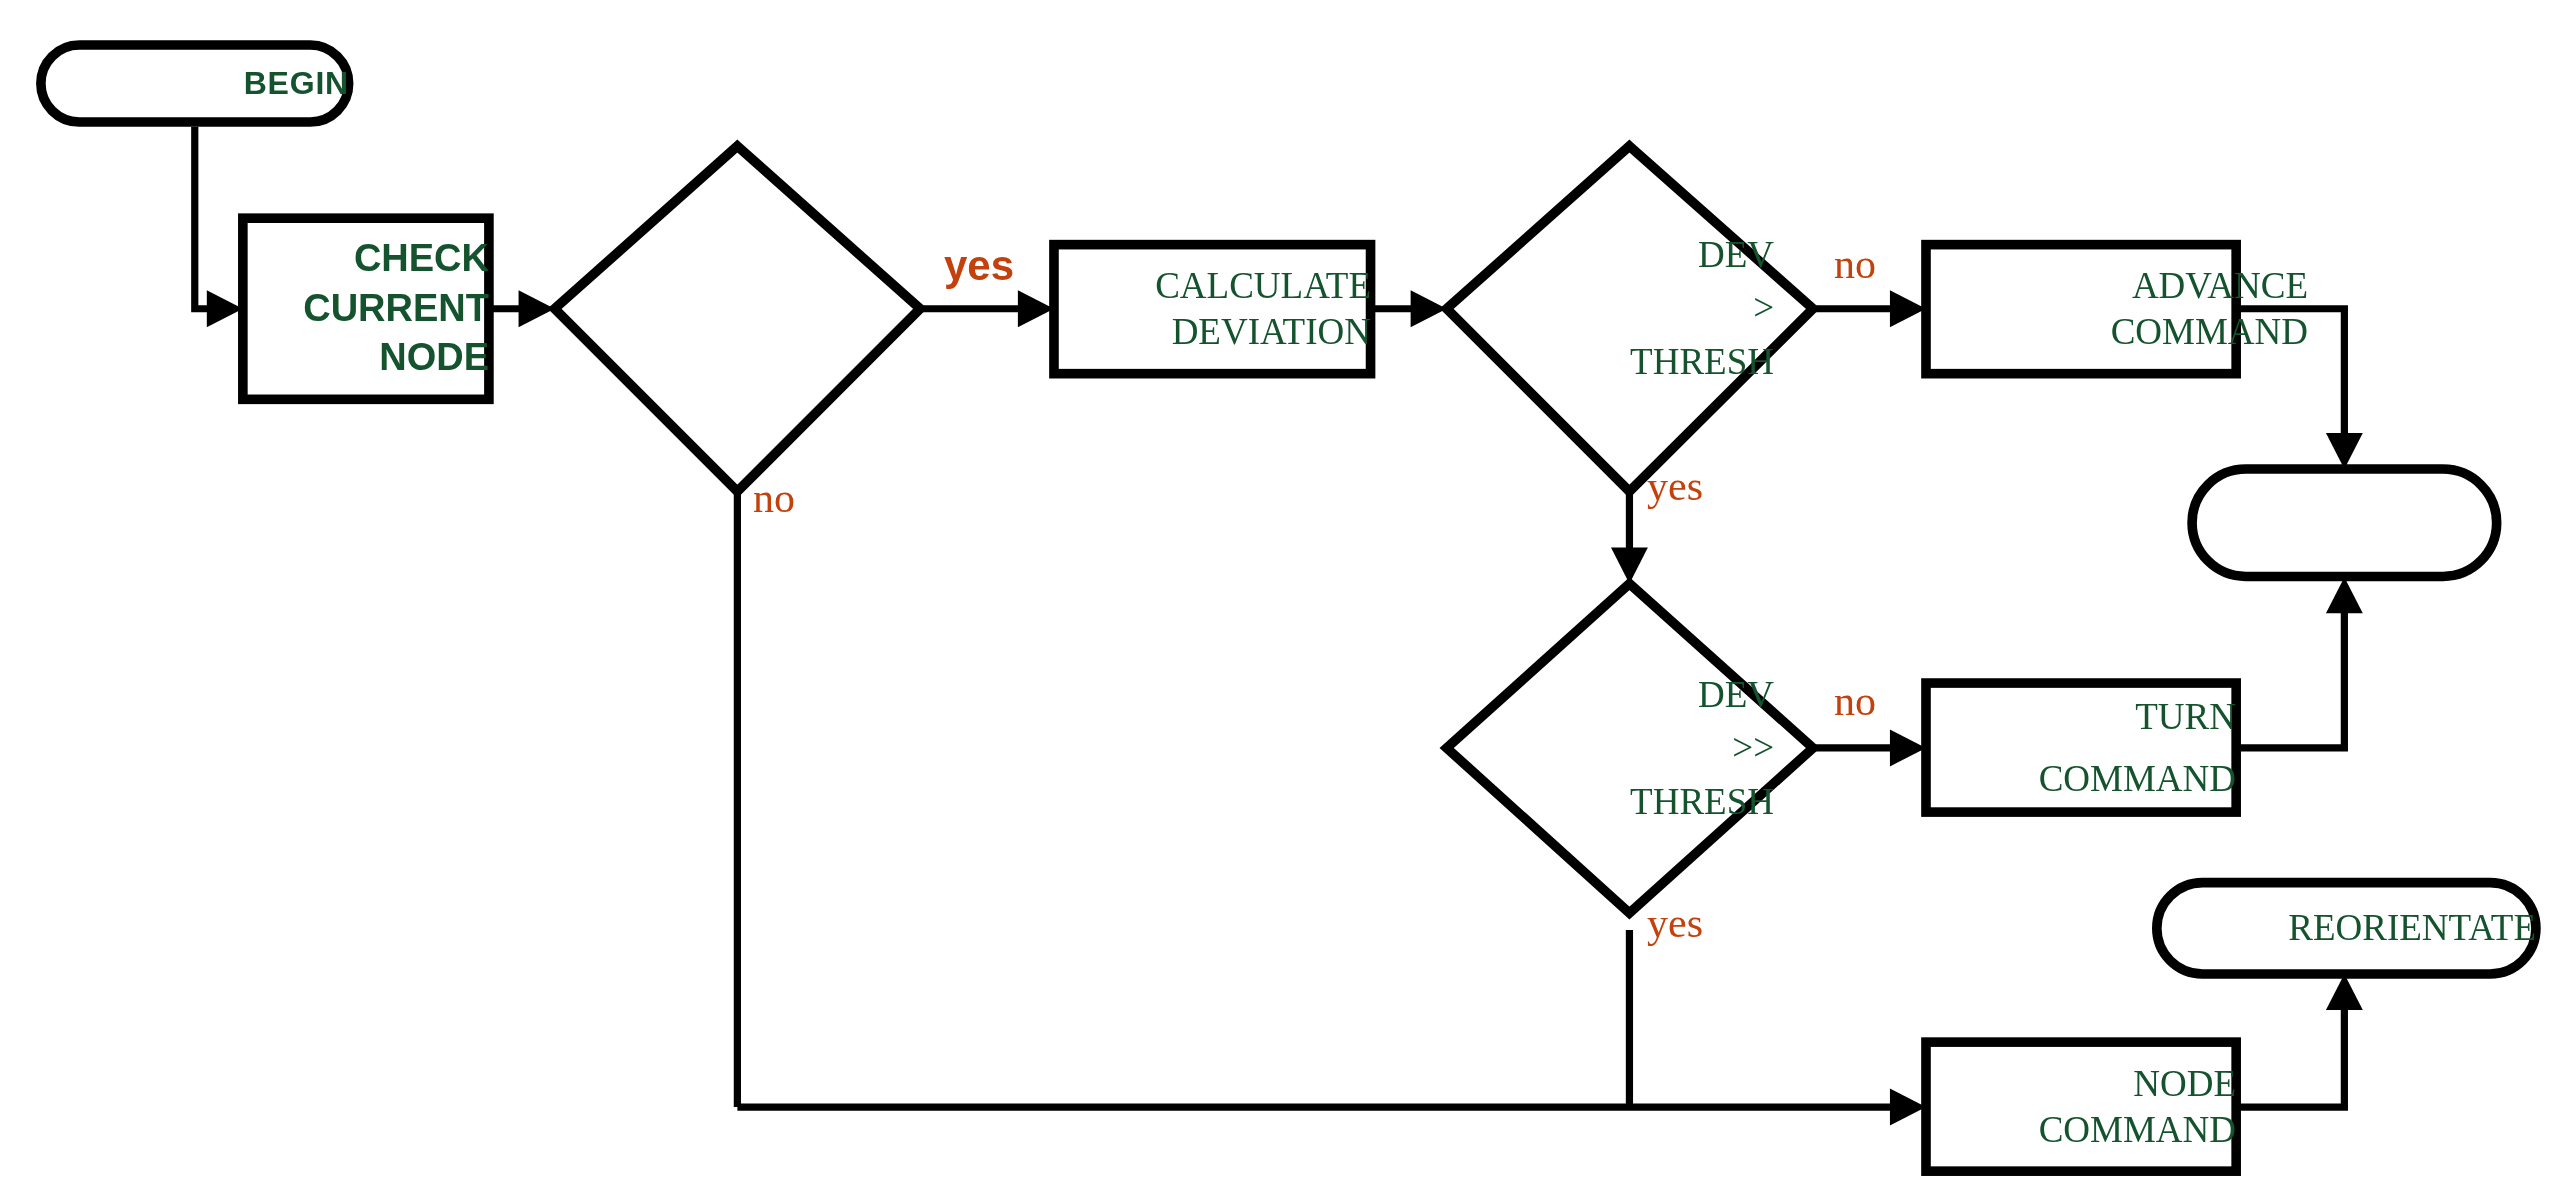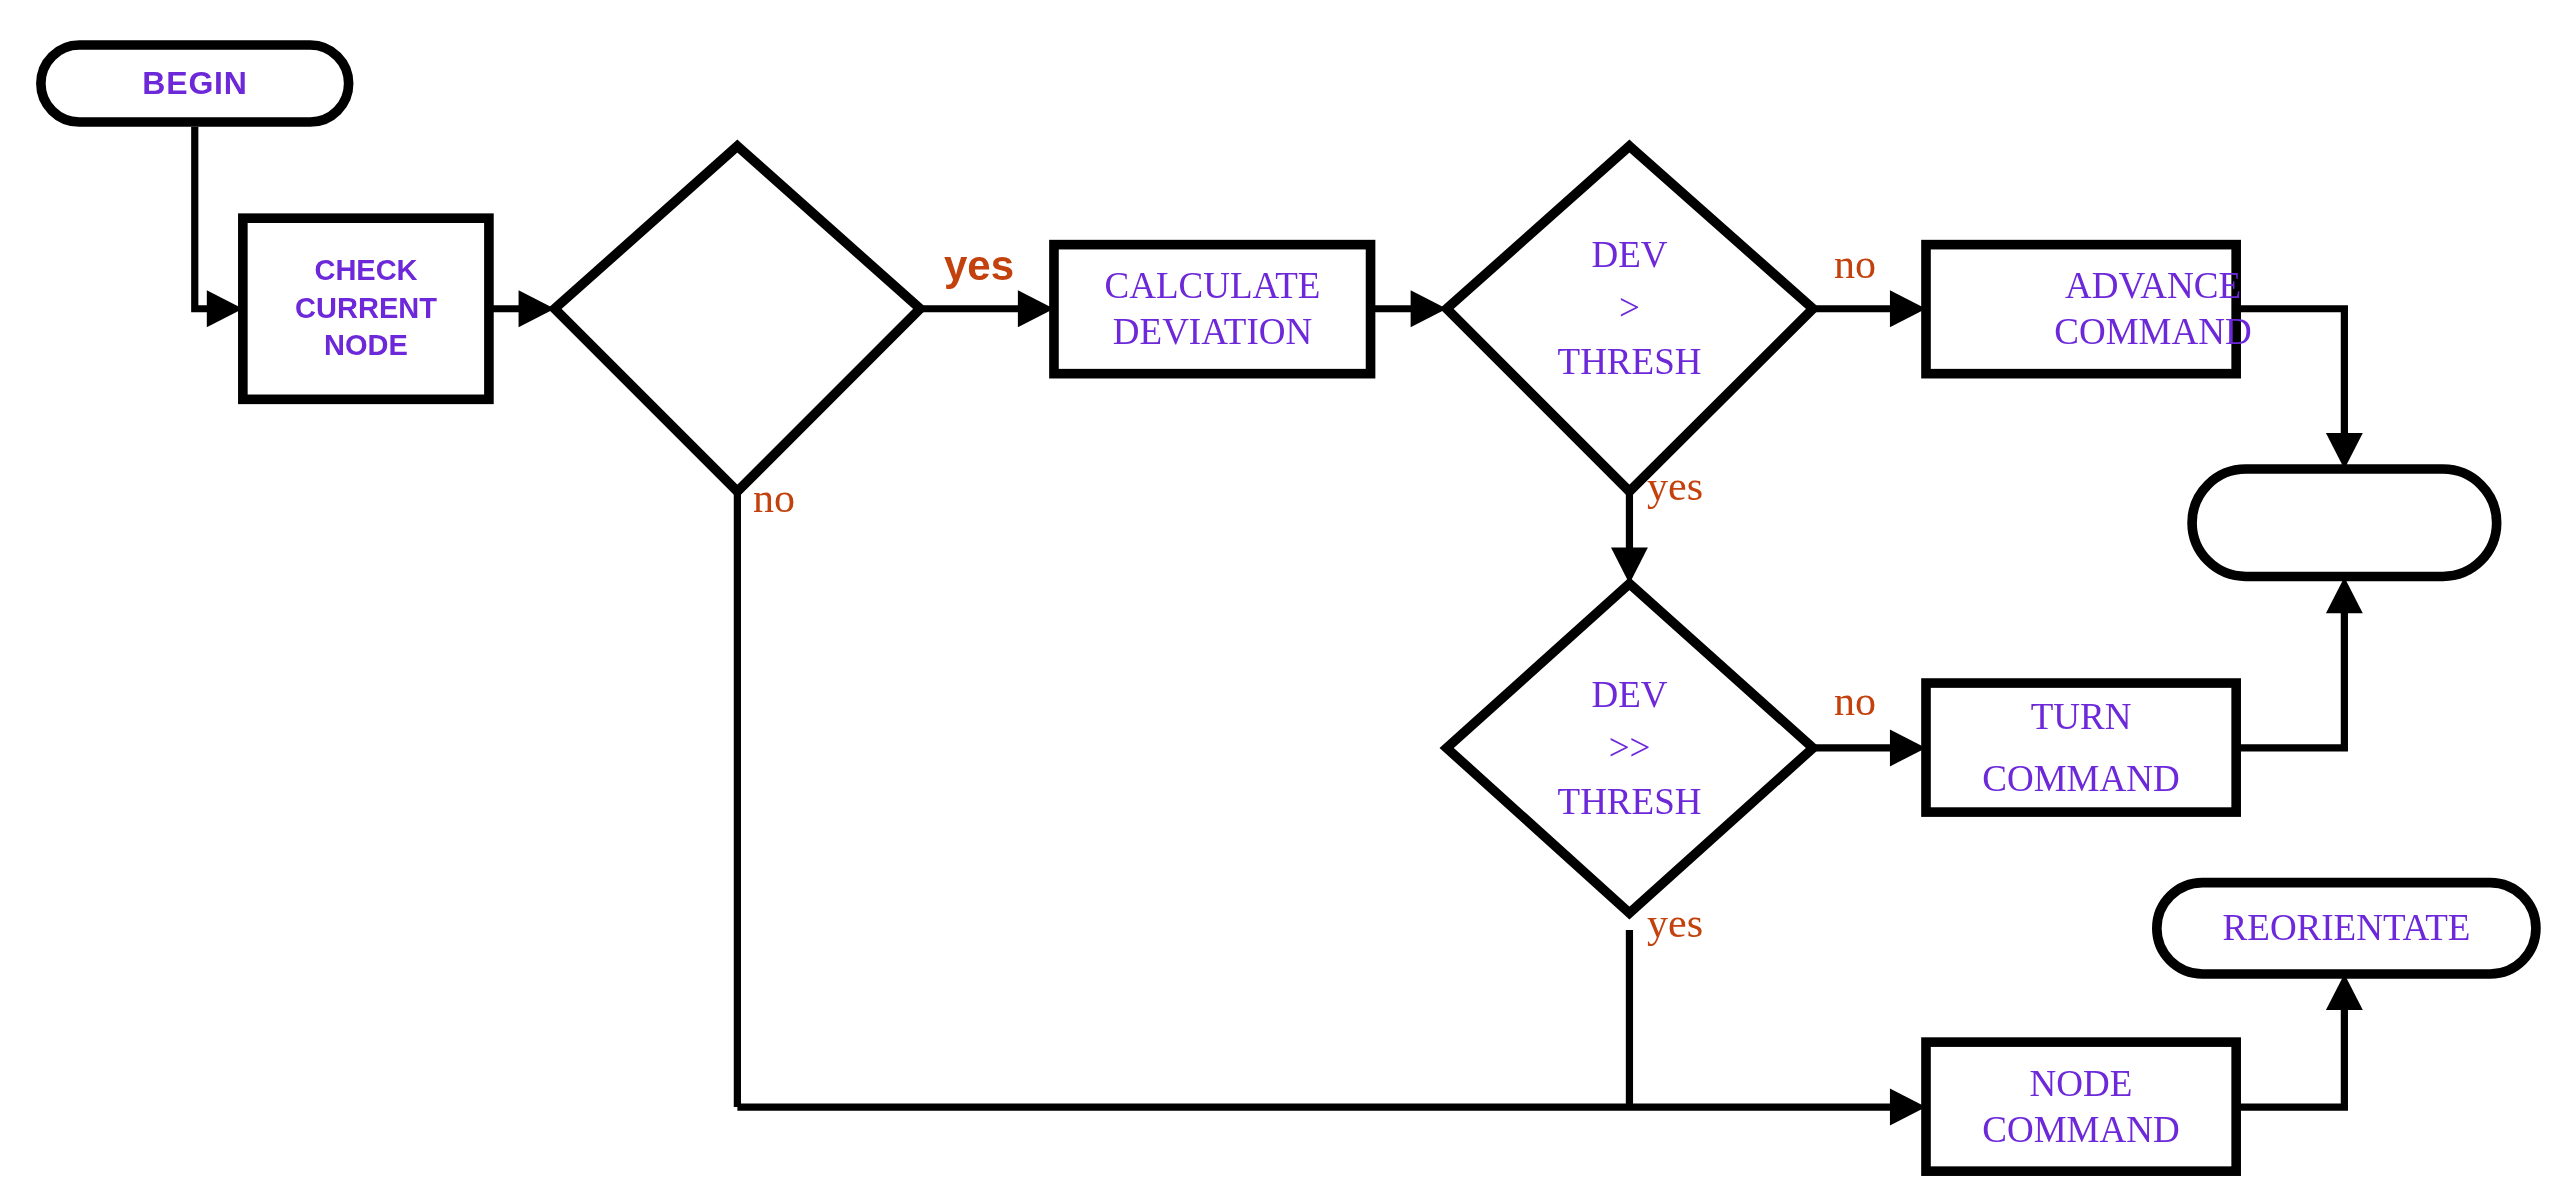--- a/index.html
+++ b/index.html
@@ -38,24 +38,24 @@
   }
   .arrowhead {
     fill: #000000;
     stroke: none;
   }
   
   .node-text {
     position: absolute;
     display: flex;
     flex-direction: column;
-    align-items: center;
+    align-items: flex-end;
     justify-content: center;
     text-align: center;
-    color: #6d28d9;
+    color: #14532d;
     line-height: 1.18;
     white-space: pre;
     pointer-events: none;
   }
   .node-text span { display: block; }
   .serif  { font-family: "Liberation Serif", "DejaVu Serif", serif; }
   .sans   { font-family: "Liberation Sans", "DejaVu Sans", sans-serif; }
 
   .edge-label {
     position: absolute;
@@ -157,21 +157,21 @@
 
     
     <rect class="shape-stroke" x="2403" y="1300" width="387" height="161"></rect>
 
   </svg>
 
   <div class="node-text sans" style="left:41px; top:45px; width:308px; height:77px; font-size:32px; font-weight:700; letter-spacing:0.8px;">
     <span>BEGIN</span>
   </div>
 
-  <div class="node-text sans" style="left:243px; top:218px; width:246px; height:181px; font-size:29px; font-weight:700; line-height:1.3;">
+  <div class="node-text sans" style="left:243px; top:218px; width:246px; height:181px; font-size:38px; font-weight:700; line-height:1.3;">
     <span>CHECK</span>
     <span>CURRENT</span>
     <span>NODE</span>
   </div>
 
 
   <div class="node-text serif" style="left:1054px; top:244px; width:317px; height:129px; font-size:37px; line-height:1.22;">
     <span>CALCULATE</span>
     <span>DEVIATION</span>
   </div>

